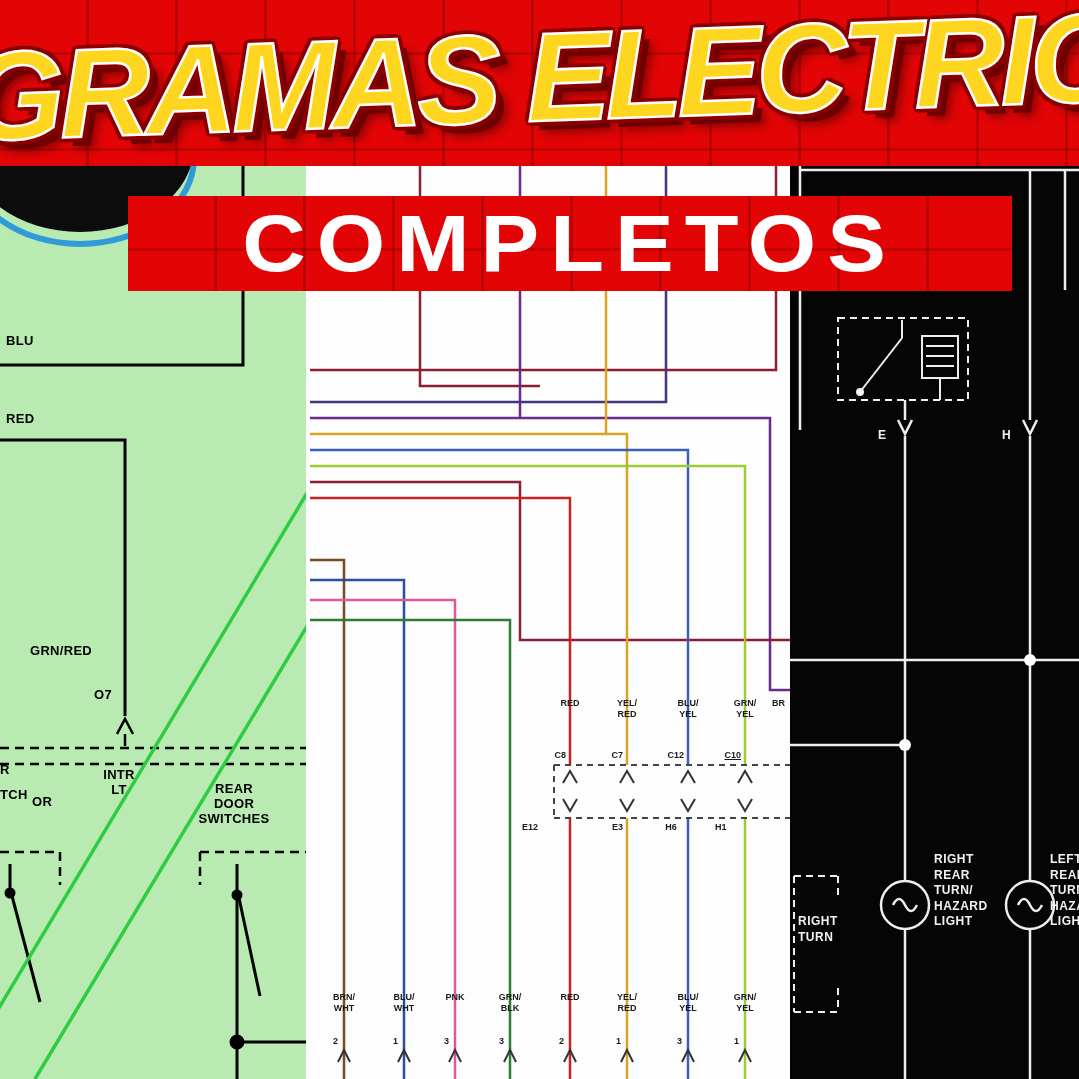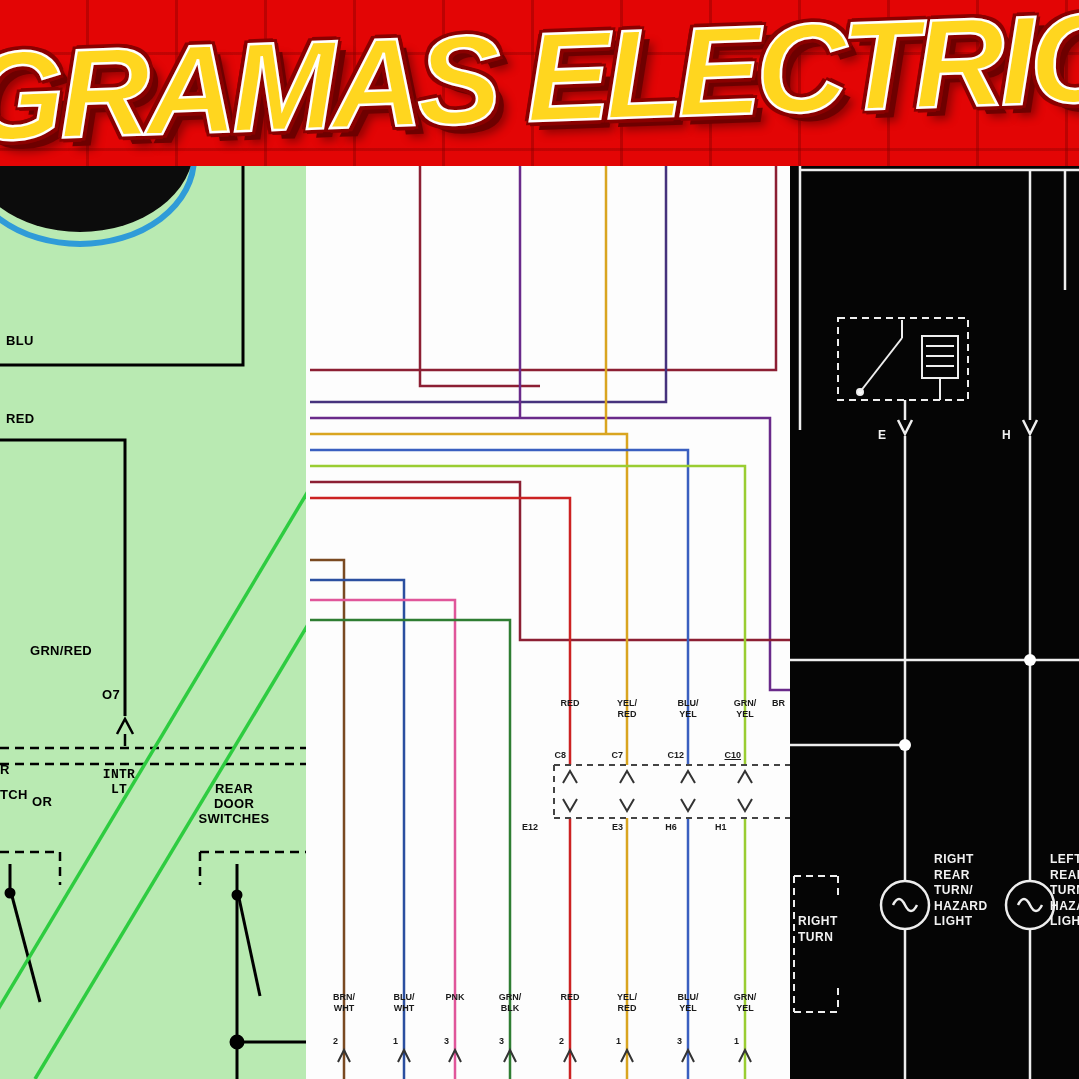--- a/index.html
+++ b/index.html
@@ -94,22 +94,22 @@
         <ellipse cx="80" cy="146" rx="114" ry="86" fill="#0c0c0c"></ellipse>
       </g>
       <g stroke="#2ecc40" stroke-width="3.5" fill="none">
         <path d="M-25 1048 L322 468"></path>
         <path d="M35 1079 L324 598"></path>
       </g>
     </svg>
     <div class="lbl left-lbl" style="left:6px; top:334px;">BLU</div>
     <div class="lbl left-lbl" style="left:6px; top:412px;">RED</div>
     <div class="lbl left-lbl" style="left:30px; top:644px;">GRN/RED</div>
-    <div class="lbl left-lbl" style="left:102px; top:688px;text-align:center;">O7</div>
-    <div class="lbl left-lbl" style="left:96px; top:768px; width:46px; text-align:center;font-family:Liberation Mono, monospace;">INTR
+    <div class="lbl left-lbl" style="left:94px; top:688px;text-align:center;">O7</div>
+    <div class="lbl left-lbl" style="left:96px; top:768px; width:46px; text-align:center;">INTR
 LT</div>
     <div class="lbl left-lbl" style="left:188px; top:782px; width:92px; text-align:center;">REAR
 DOOR
 SWITCHES</div>
     <div class="lbl left-lbl" style="left:0px; top:763px;">R</div>
     <div class="lbl left-lbl" style="left:0px; top:795px;margin-left:32px;">OR</div>
     <div class="lbl left-lbl" style="left:0px; top:788px;">TCH</div>
   </div>
 
   <div id="panel-middle" class="panel">
@@ -262,14 +262,18 @@
 LIGHT</div>
     <div class="lbl right-lbl" style="left:8px;   top:914px;">RIGHT
 TURN</div>
   </div>
 
   <div id="banner-top">
     <div class="banner-grid"></div>
     <div id="banner-title">GRAMAS ELECTRIC</div>
   </div>
 
+  <div id="banner-sub">
+    <div class="banner-grid"></div>
+    <div id="banner-subtitle">COMPLETOS</div>
+  </div>
 
 </div>
 
 </body></html>

